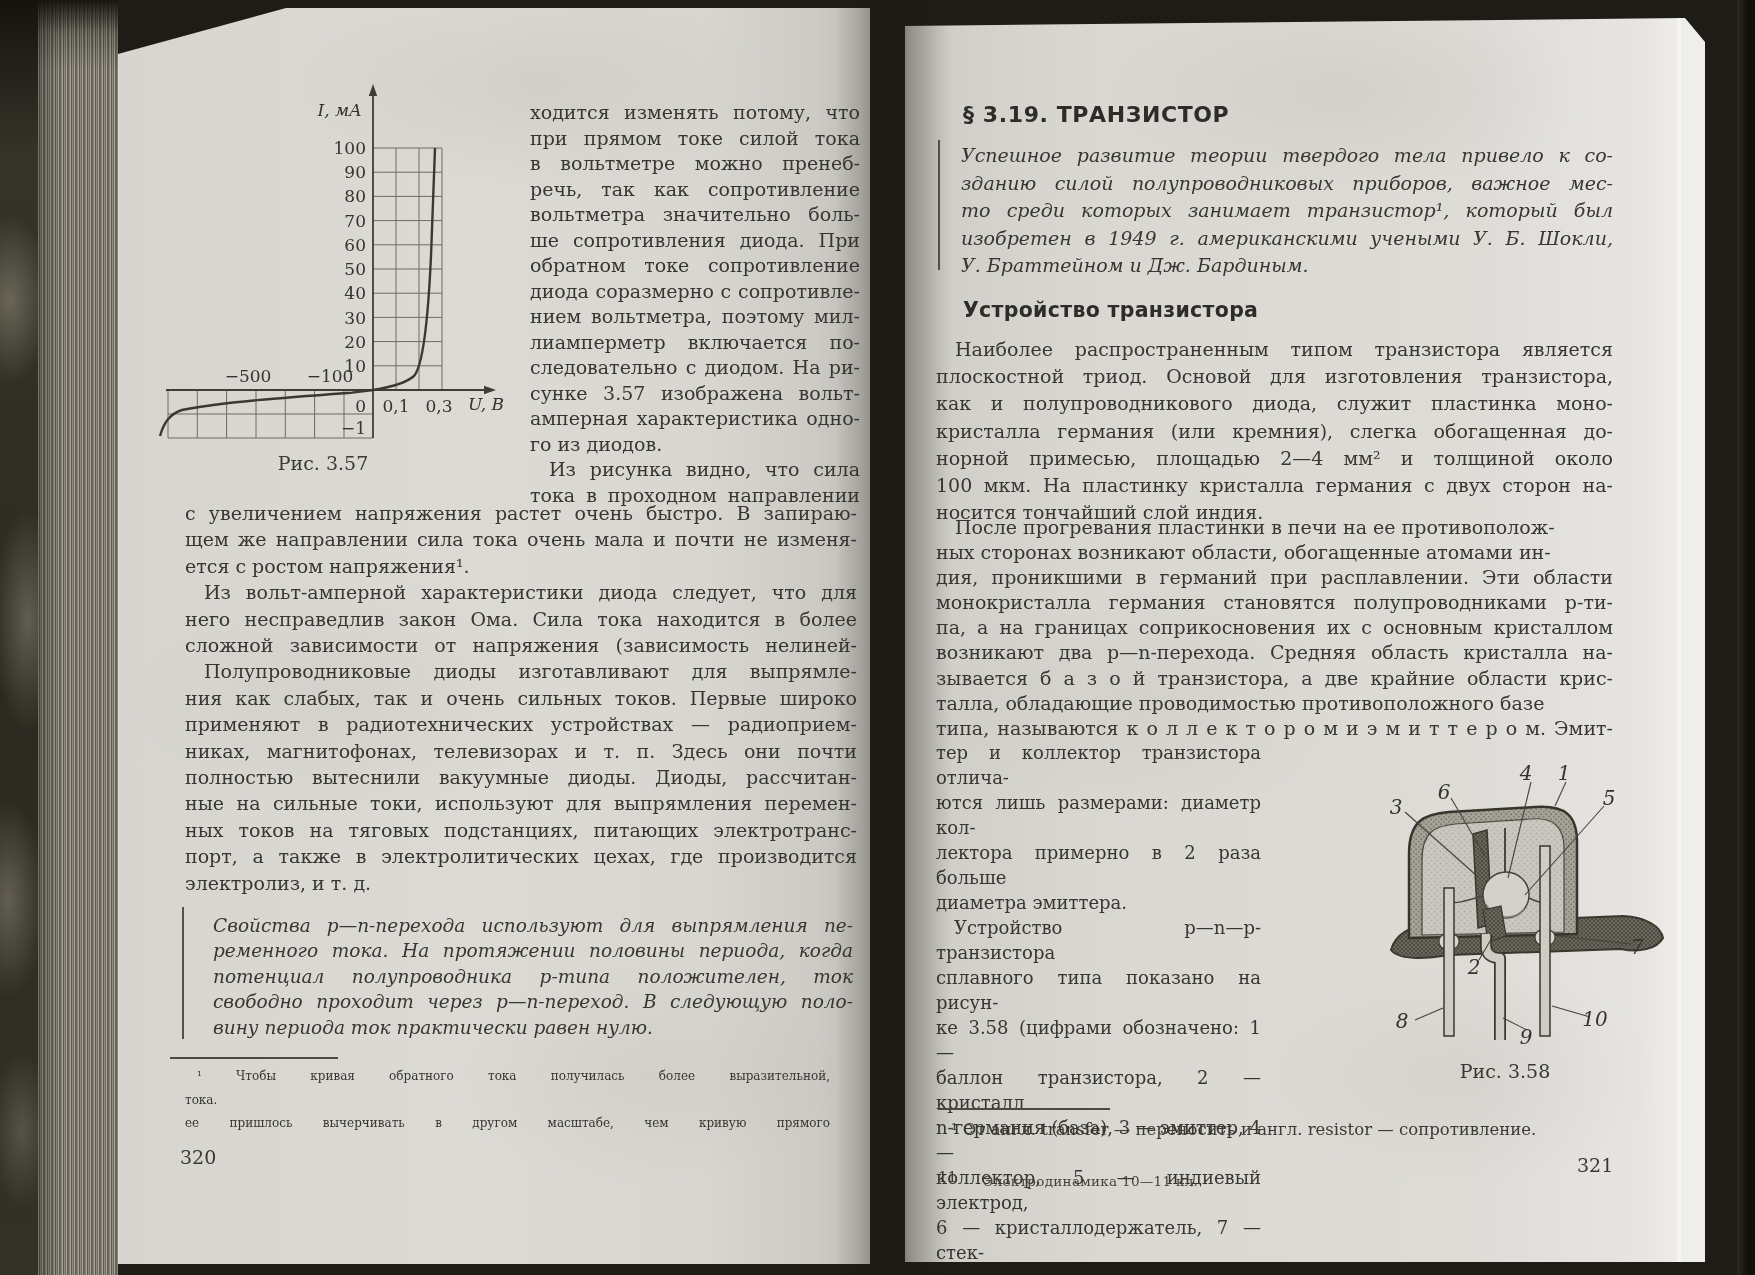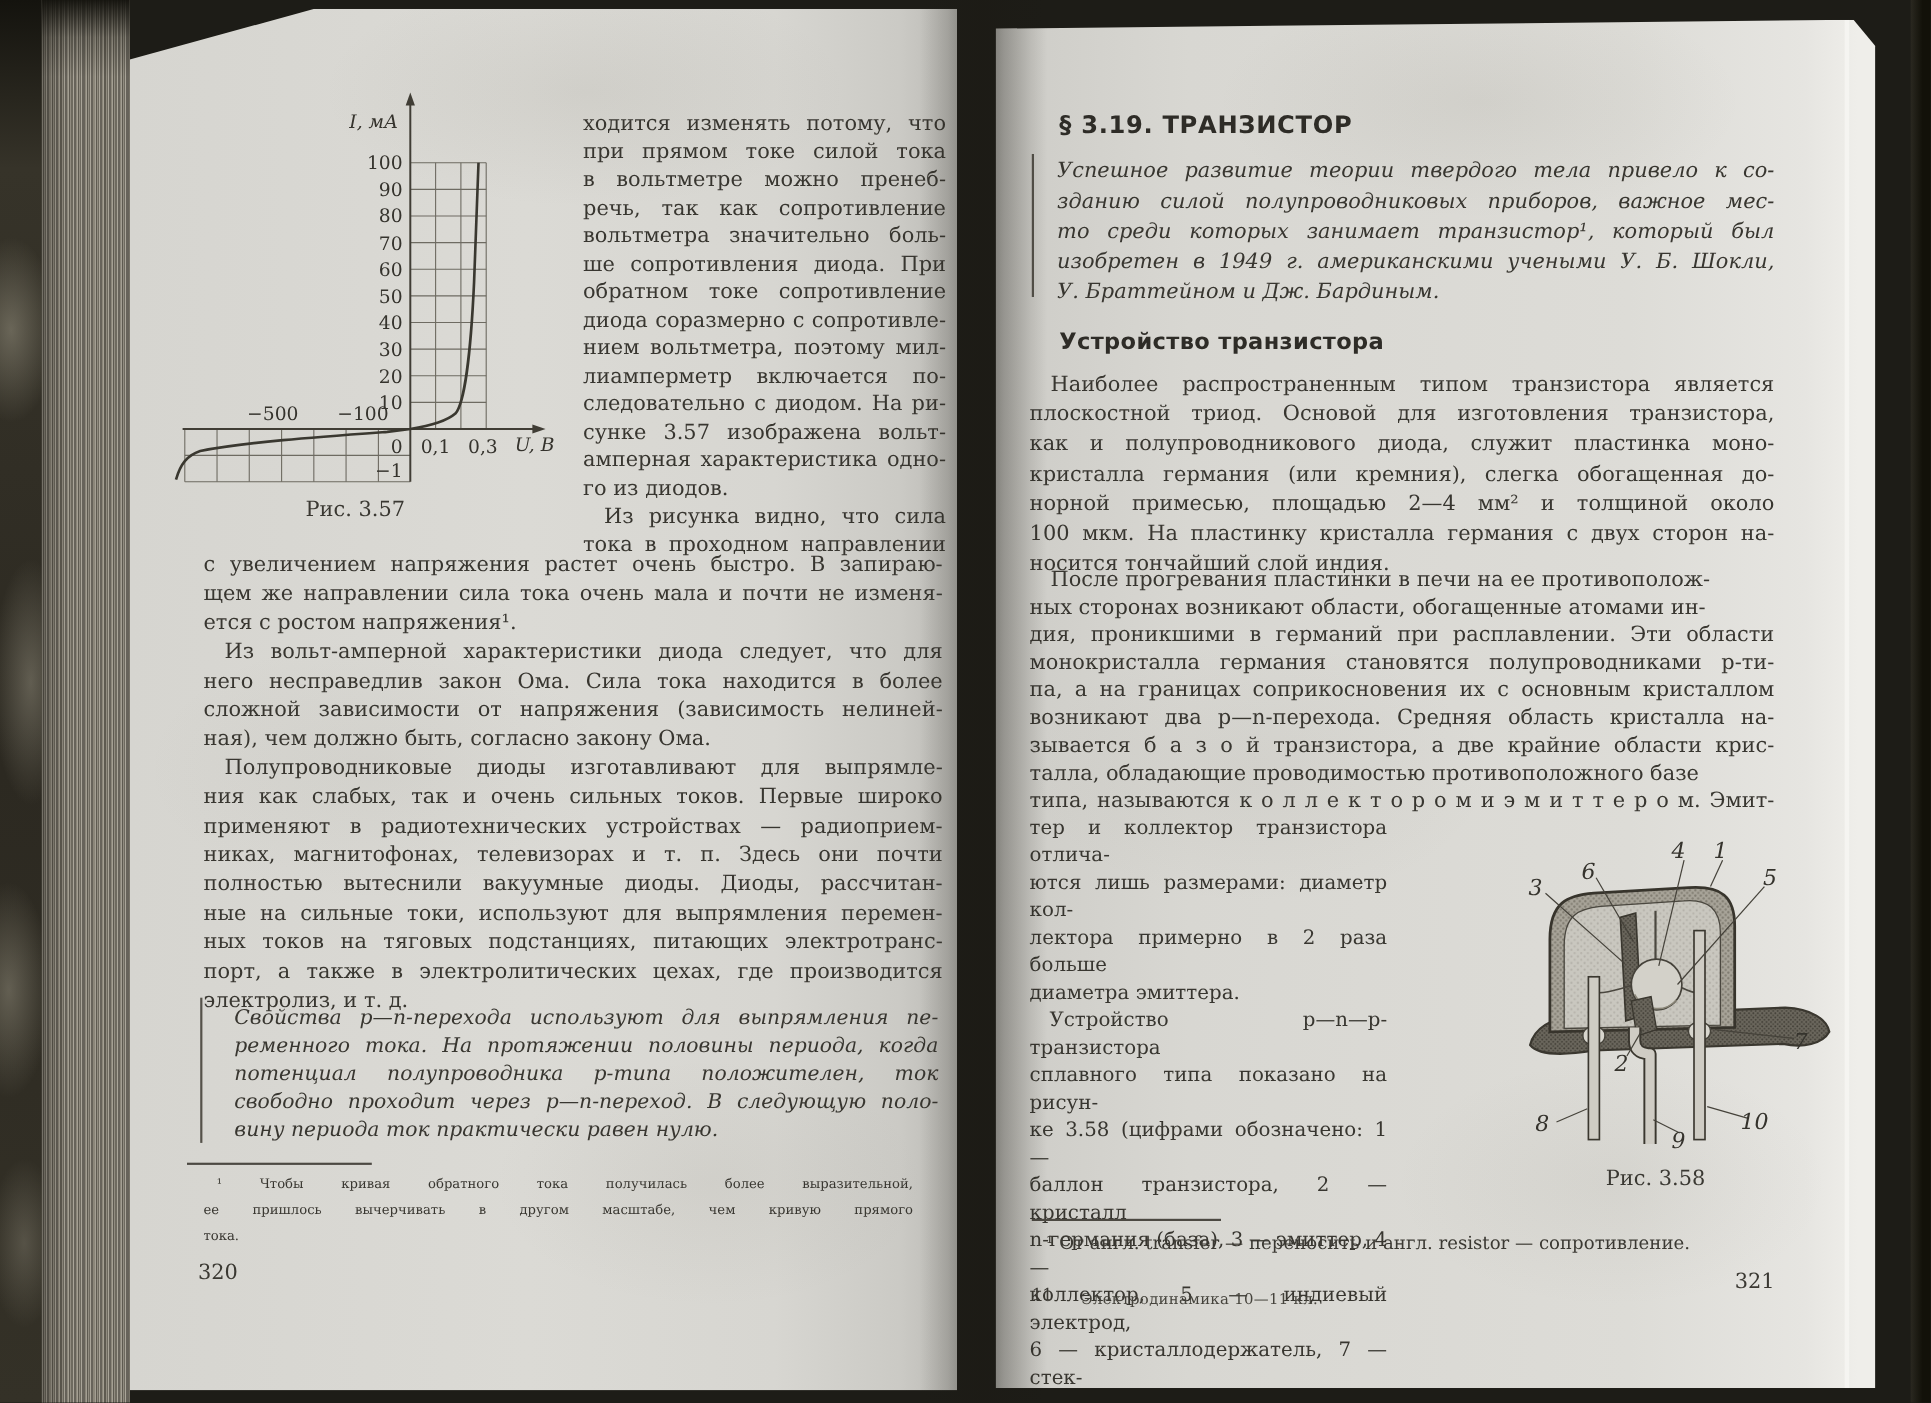--- a/index.html
+++ b/index.html
@@ -128,21 +128,20 @@
         <div class="tl just">тока в проходном направлении</div>
       </div>
 
     <div class="lines" style="left:67px;top:492px;width:672px;font-size:19px;line-height:26.4px">
         <div class="tl just">с увеличением напряжения растет очень быстро. В запираю-</div>
         <div class="tl just">щем же направлении сила тока очень мала и почти не изменя-</div>
         <div class="tl">ется с ростом напряжения¹.</div>
         <div class="tl just"> Из вольт-амперной характеристики диода следует, что для</div>
         <div class="tl just">него несправедлив закон Ома. Сила тока находится в более</div>
         <div class="tl just">сложной зависимости от напряжения (зависимость нелиней-</div>
-        <div class="tl">ная), чем должно быть, согласно закону Ома.</div>
         <div class="tl just"> Полупроводниковые диоды изготавливают для выпрямле-</div>
         <div class="tl just">ния как слабых, так и очень сильных токов. Первые широко</div>
         <div class="tl just">применяют в радиотехнических устройствах — радиоприем-</div>
         <div class="tl just">никах, магнитофонах, телевизорах и т. п. Здесь они почти</div>
         <div class="tl just">полностью вытеснили вакуумные диоды. Диоды, рассчитан-</div>
         <div class="tl just">ные на сильные токи, используют для выпрямления перемен-</div>
         <div class="tl just">ных токов на тяговых подстанциях, питающих электротранс-</div>
         <div class="tl just">порт, а также в электролитических цехах, где производится</div>
         <div class="tl">электролиз, и т. д.</div>
       </div>
@@ -152,22 +151,22 @@
         <div class="tl just">Свойства p—n-перехода используют для выпрямления пе-</div>
         <div class="tl just">ременного тока. На протяжении половины периода, когда</div>
         <div class="tl just">потенциал полупроводника p-типа положителен, ток</div>
         <div class="tl just">свободно проходит через p—n-переход. В следующую поло-</div>
         <div class="tl">вину периода ток практически равен нулю.</div>
       </div>
 
     <div class="fn-rule" style="left:52px;top:1049px;width:168px"></div>
     <div class="lines" style="left:67px;top:1057px;width:645px;font-size:12px;line-height:23.5px">
         <div class="tl just"> ¹ Чтобы кривая обратного тока получилась более выразительной,</div>
+        <div class="tl">тока.</div>
         <div class="tl just">ее пришлось вычерчивать в другом масштабе, чем кривую прямого</div>
-        <div class="tl">тока.</div>
       </div>
 
     <div class="pagenum" style="left:62px;top:1138px">320</div>
   </div>
 
   <div class="page page-right">
 
     <div class="s-head" style="left:58px;top:84px">§ 3.19. ТРАНЗИСТОР</div>
 
     <div class="inset-bar" style="left:33px;top:122px;height:130px"></div>

